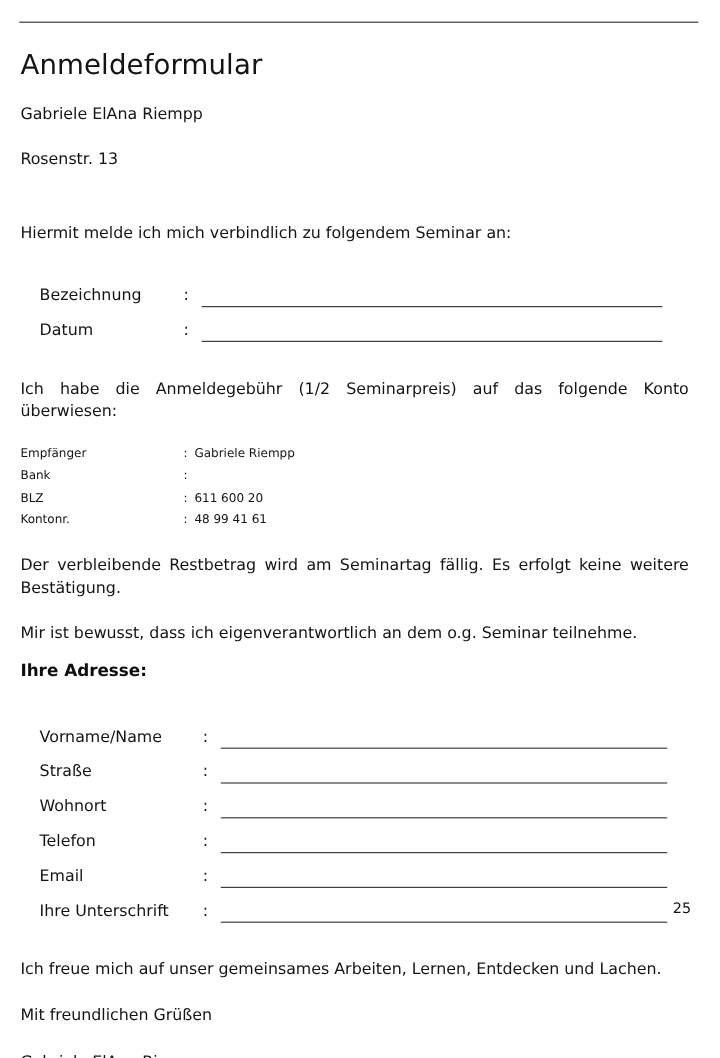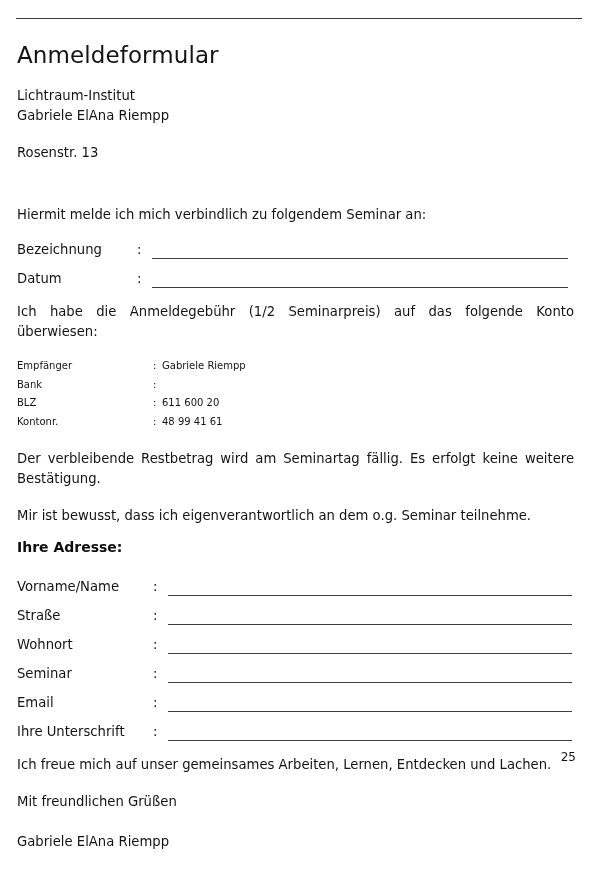--- a/index.html
+++ b/index.html
@@ -56,21 +56,21 @@
   .gap-6  { height: 6px; }
   .gap-10 { height: 10px; }
   .gap-12 { height: 12px; }
   .gap-14 { height: 14px; }
   .gap-16 { height: 16px; }
   .gap-18 { height: 18px; }
   .gap-20 { height: 20px; }
   .gap-24 { height: 24px; }
 
   
-  .form-block { margin: 0; }
+  .form-block { margin: 16px; }
   .form-row {
     display: flex;
     align-items: flex-end;
     height: 29px;
   }
   .form-row .f-label {
     font-size: 13.2px;
     line-height: 19px;
     color: #141414;
     flex: 0 0 auto;
@@ -130,21 +130,20 @@
 <body>
 
 <div class="page">
 
   <div class="top-rule"></div>
 
   <div class="content">
 
     <h1 class="doc-title">Anmeldeformular</h1>
 
-    <p class="para">Lichtraum-Institut</p>
     <p class="para">Gabriele ElAna Riempp</p>
 
     <div class="gap-18"></div>
 
     <p class="para">Rosenstr. 13</p>
 
     <div class="gap-18"></div>
 
 
     <div class="gap-24"></div>
@@ -218,21 +217,21 @@
         <span class="f-label">Straße</span>
         <span class="f-colon">:</span>
         <span class="f-line"></span>
       </div>
       <div class="form-row address-row">
         <span class="f-label">Wohnort</span>
         <span class="f-colon">:</span>
         <span class="f-line"></span>
       </div>
       <div class="form-row address-row">
-        <span class="f-label">Seminar</span>
+        <span class="f-label">Telefon</span>
         <span class="f-colon">:</span>
         <span class="f-line"></span>
       </div>
       <div class="form-row address-row">
         <span class="f-label">Email</span>
         <span class="f-colon">:</span>
         <span class="f-line"></span>
       </div>
       <div class="form-row address-row">
         <span class="f-label">Ihre Unterschrift</span>

